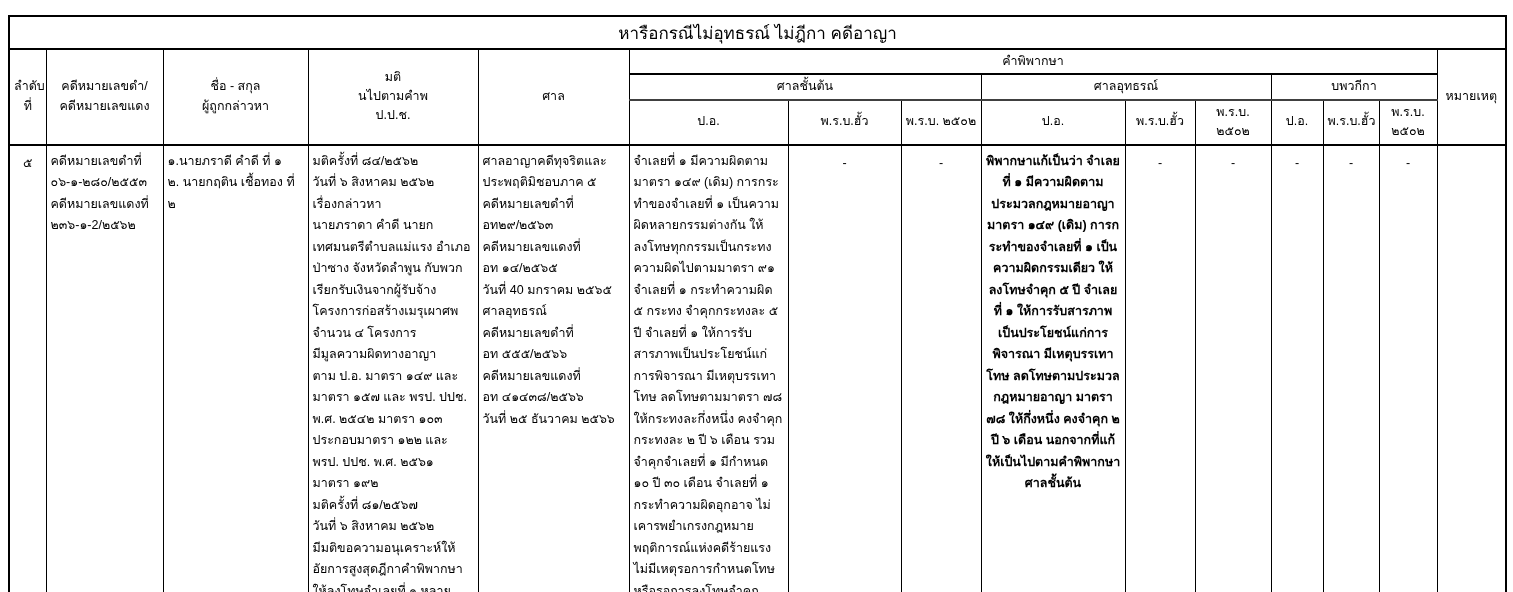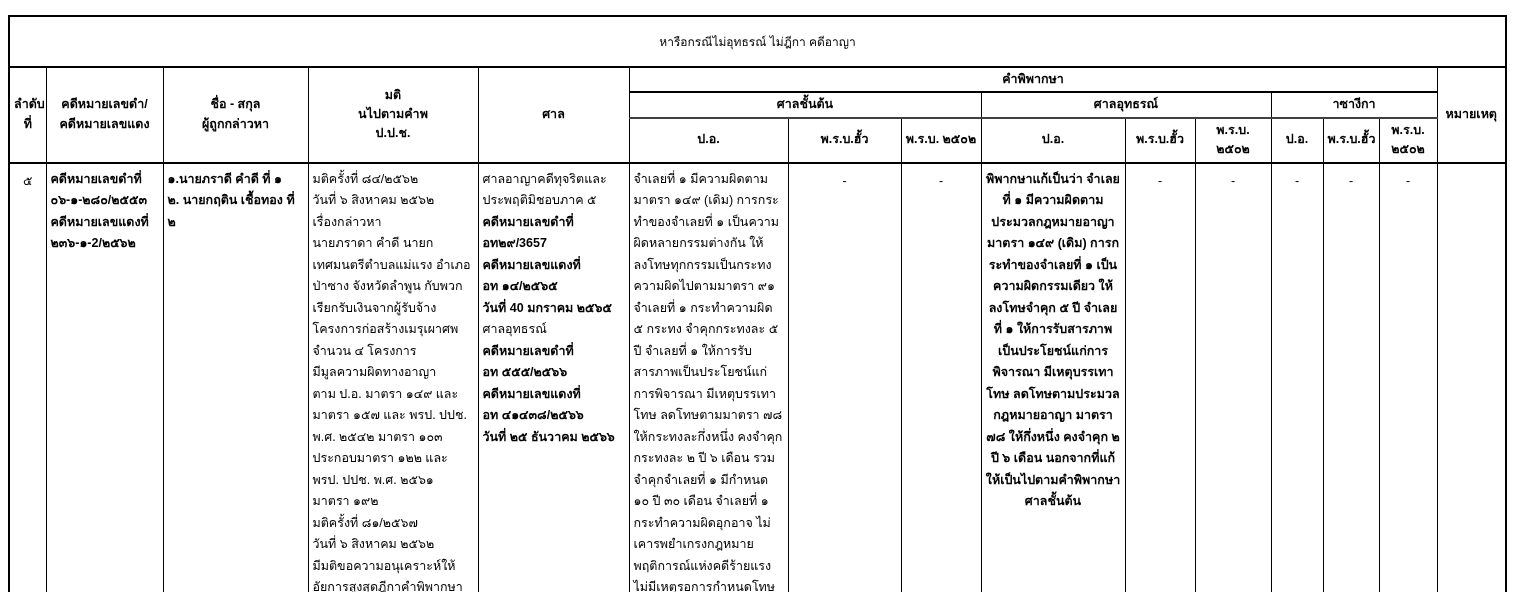--- a/index.html
+++ b/index.html
@@ -25,37 +25,37 @@
     padding: 2px 4px;
     font-size: 12.5px;
     vertical-align: top;
     overflow: hidden;
   }
   tr.title-row td {
     height: 19px;
     text-align: center;
     vertical-align: middle;
     border-bottom: 2px solid #000;
-    font-size: 12px;
-    padding: 15px 2px;
+    font-size: 17px;
+    padding: 2px 2px;
     margin-top: 8px;
   }
   th {
-    font-weight: bold;
+    font-weight: normal;
     text-align: center;
     vertical-align: middle;
     white-space: pre-line;
     line-height: 1.55;
   }
   tr.hdr-judgment th { height: 18px; border-bottom: 2px solid #000; }
   tr.hdr-courts th   { height: 18px; border-bottom: 2px solid #404040; }
   tr.hdr-sub th      { height: 34px; border-bottom: 2px solid #000; }
   tr.data-row td { height: 560px; }
   .c-center-top { text-align: center; font-weight: bold; }
-  .line { line-height: 21.5px; font-weight: bold; }
+  .line { line-height: 21.5px; }
   .b { font-weight: normal; }
   .para { line-height: 21.5px; margin: 0; }
   .dash-cell { text-align: center; padding-top: 7px; line-height: 21.5px; }
   .no-cell { text-align: center; padding-top: 7px; line-height: 21.5px; }
   .cell-pad { padding-top: 5px; }
 </style>
 </head>
 <body>
 
 <table class="case-table">
@@ -93,21 +93,21 @@
 นไปตามคำพ
 ป.ป.ช.</th>
     <th rowspan="3">ศาล</th>
     <th colspan="9">คำพิพากษา</th>
     <th rowspan="3">หมายเหตุ</th>
   </tr>
 
   <tr class="hdr-courts">
     <th colspan="3">ศาลชั้นต้น</th>
     <th colspan="3">ศาลอุทธรณ์</th>
-    <th colspan="3">าซางีกา</th>
+    <th colspan="3">บพวกีกา</th>
   </tr>
 
   <tr class="hdr-sub">
     <th>ป.อ.</th>
     <th>พ.ร.บ.ฮั้ว</th>
     <th>พ.ร.บ. ๒๕๐๒</th>
     <th>ป.อ.</th>
     <th>พ.ร.บ.ฮั้ว</th>
     <th>พ.ร.บ. ๒๕๐๒</th>
     <th>ป.อ.</th>
@@ -138,21 +138,21 @@
       <div class="line b">มีมูลความผิดทางอาญา</div>
       <div class="para">ตาม ป.อ. มาตรา ๑๔๙ และมาตรา ๑๕๗ และ พรป. ปปช. พ.ศ. ๒๕๔๒ มาตรา ๑๐๓ ประกอบมาตรา ๑๒๒ และ พรป. ปปช. พ.ศ. ๒๕๖๑ มาตรา ๑๙๒</div>
       <div class="line b">มติครั้งที่ ๘๑/๒๕๖๗</div>
       <div class="line b">วันที่ ๖ สิงหาคม ๒๕๖๒</div>
       <div class="para">มีมติขอความอนุเคราะห์ให้อัยการสูงสุดฎีกาคำพิพากษาให้ลงโทษจำเลยที่ ๑ หลายกรรม</div>
     </td>
 
     <td class="cell-pad">
       <div class="para b">ศาลอาญาคดีทุจริตและประพฤติมิชอบภาค ๕</div>
       <div class="line">คดีหมายเลขดำที่</div>
-      <div class="line">อท๒๙/3657</div>
+      <div class="line">อท๒๙/๒๕๖๓</div>
       <div class="line">คดีหมายเลขแดงที่</div>
       <div class="line">อท ๑๔/๒๕๖๕</div>
       <div class="line">วันที่ 40 มกราคม ๒๕๖๕</div>
       <div class="line b">ศาลอุทธรณ์</div>
       <div class="line">คดีหมายเลขดำที่</div>
       <div class="line">อท ๕๕๕/๒๕๖๖</div>
       <div class="line">คดีหมายเลขแดงที่</div>
       <div class="line">อท ๔๑๔๓๘/๒๕๖๖</div>
       <div class="line">วันที่ ๒๕ ธันวาคม ๒๕๖๖</div>
     </td>

